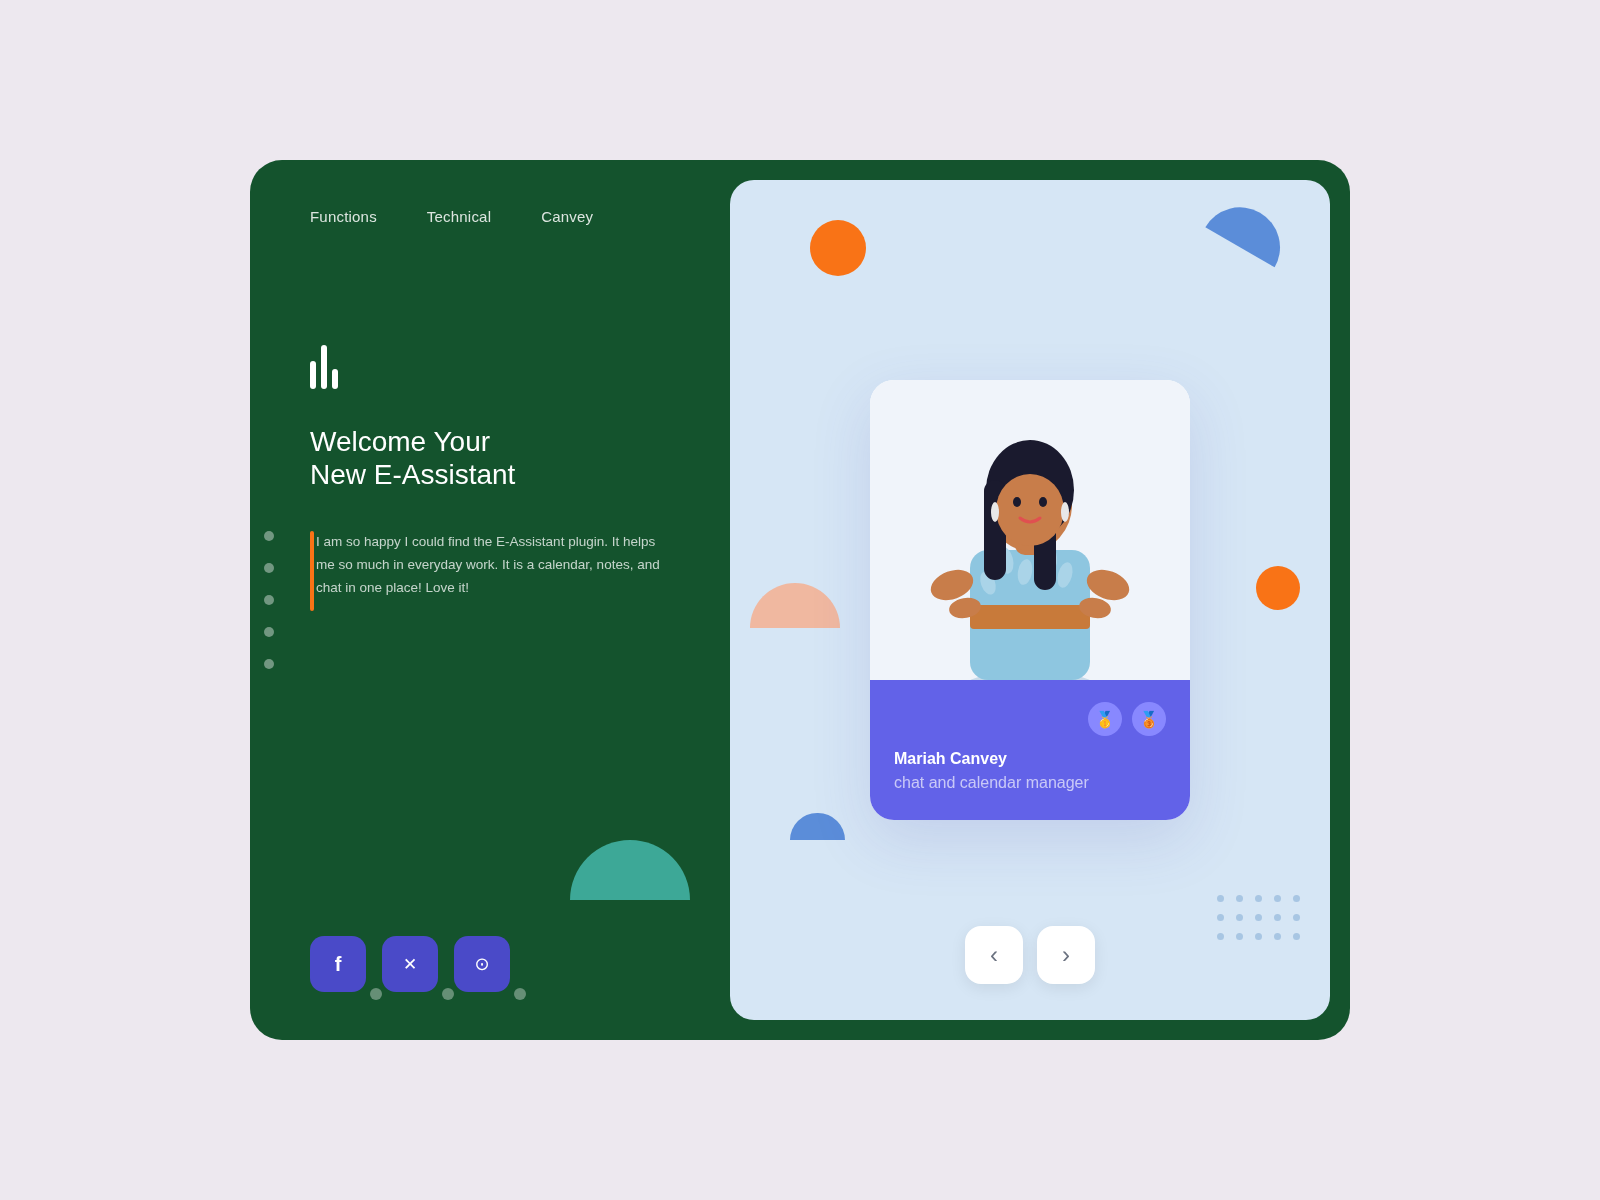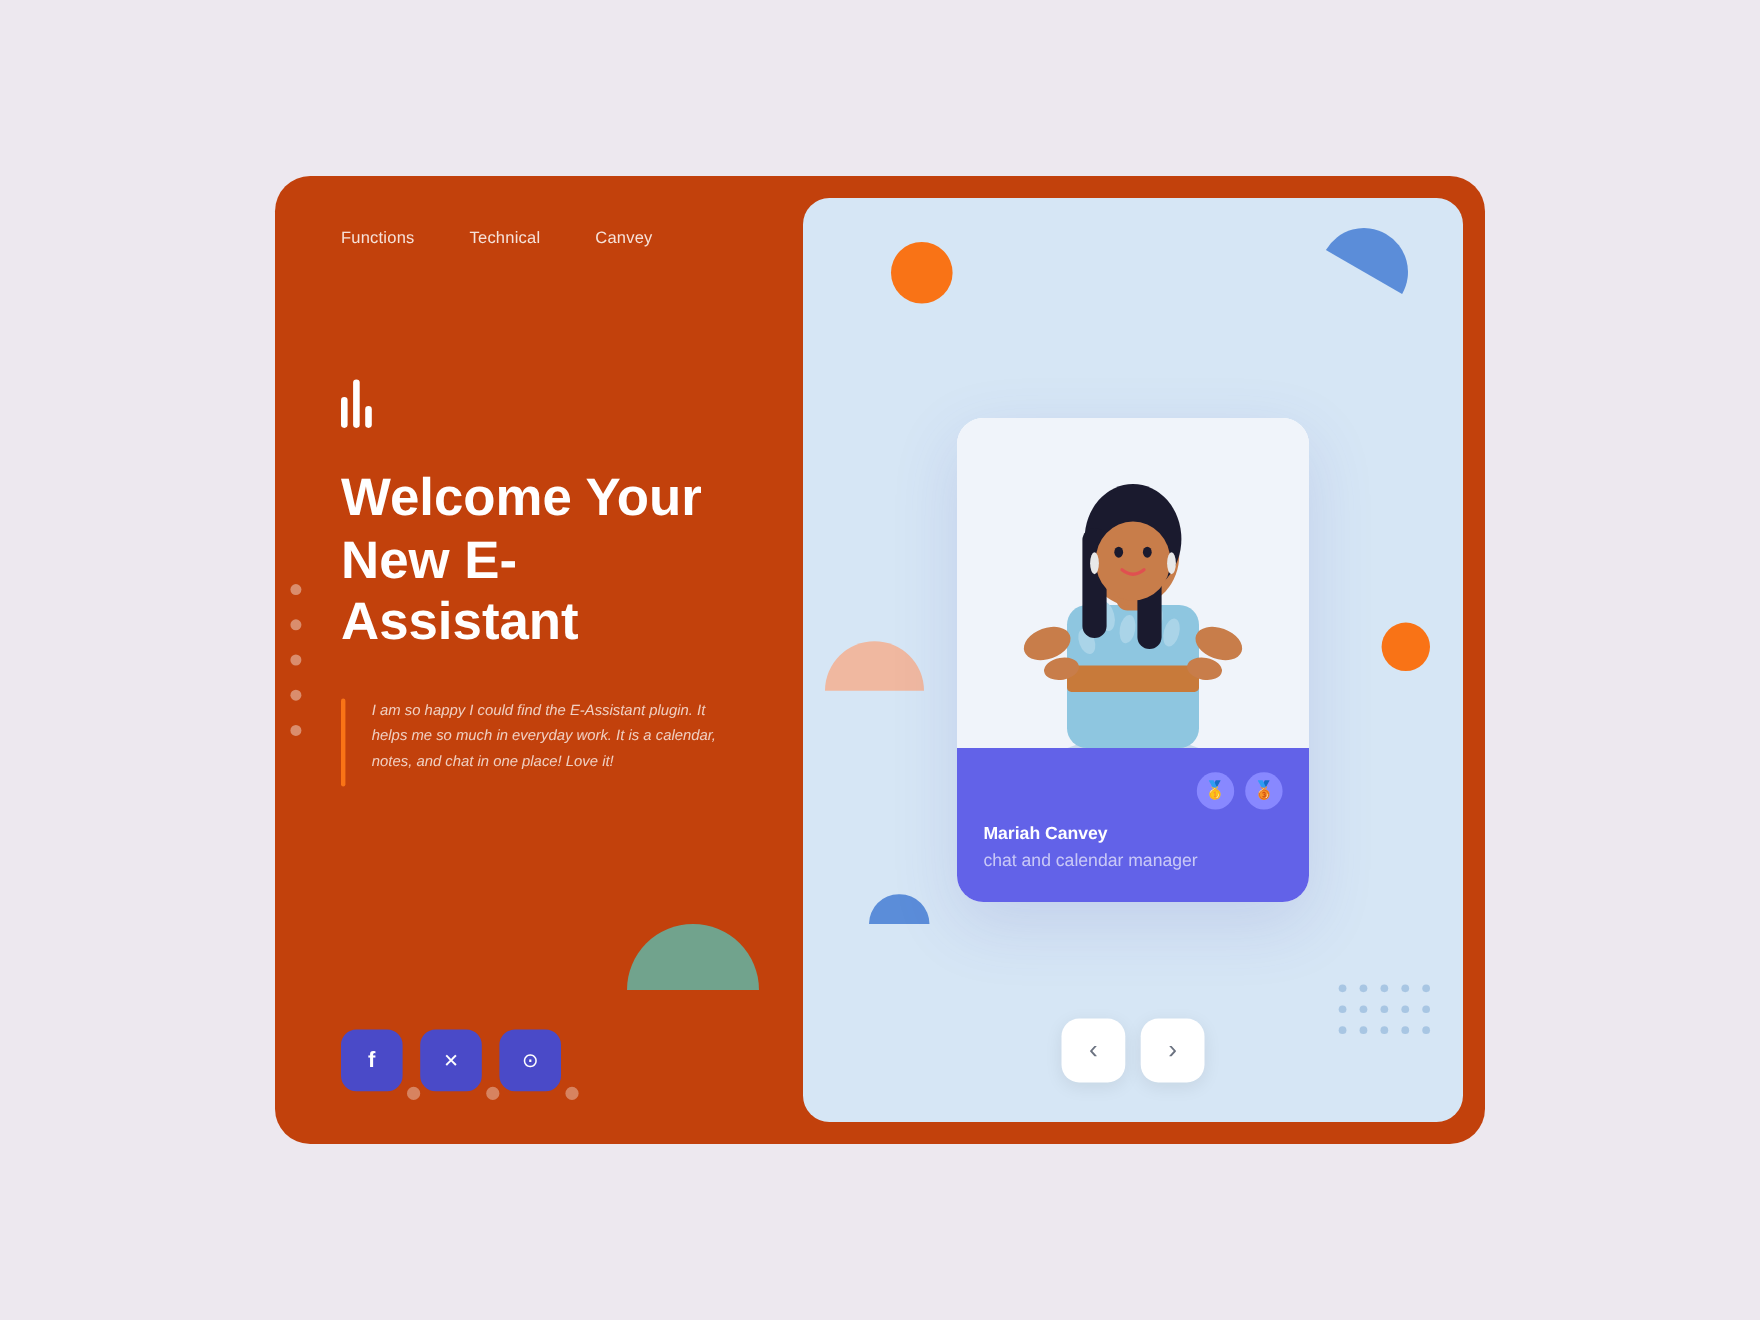--- a/index.html
+++ b/index.html
@@ -11,21 +11,21 @@
       display: flex;
       align-items: center;
       justify-content: center;
       font-family: 'Segoe UI', Arial, sans-serif;
       overflow: hidden;
     }
 
     .main-card {
       width: 1100px;
       height: 880px;
-      background: #c2410c;
+      background: #14532d;
       border-radius: 32px;
       display: flex;
       position: relative;
       overflow: hidden;
     }
 
     
     .left-panel {
       width: 480px;
       padding: 48px 60px;
@@ -62,31 +62,30 @@
       border-radius: 3px;
       width: 6px;
     }
 
     .audio-bar:nth-child(1) { height: 28px; }
     .audio-bar:nth-child(2) { height: 44px; }
     .audio-bar:nth-child(3) { height: 20px; }
 
     .hero-title {
       color: white;
-      font-size: 48px;
-      font-weight: 700;
+      font-size: 28px;
+      font-weight: 400;
       line-height: 1.18;
       margin-bottom: 40px;
     }
 
     .testimonial {
       display: flex;
-      gap: 24px;
+      gap: 2px;
       margin-bottom: auto;
-      font-style: italic;
     }
 
     .testimonial-bar {
       width: 4px;
       min-height: 80px;
       background: #f97316;
       border-radius: 4px;
       flex-shrink: 0;
     }
 

